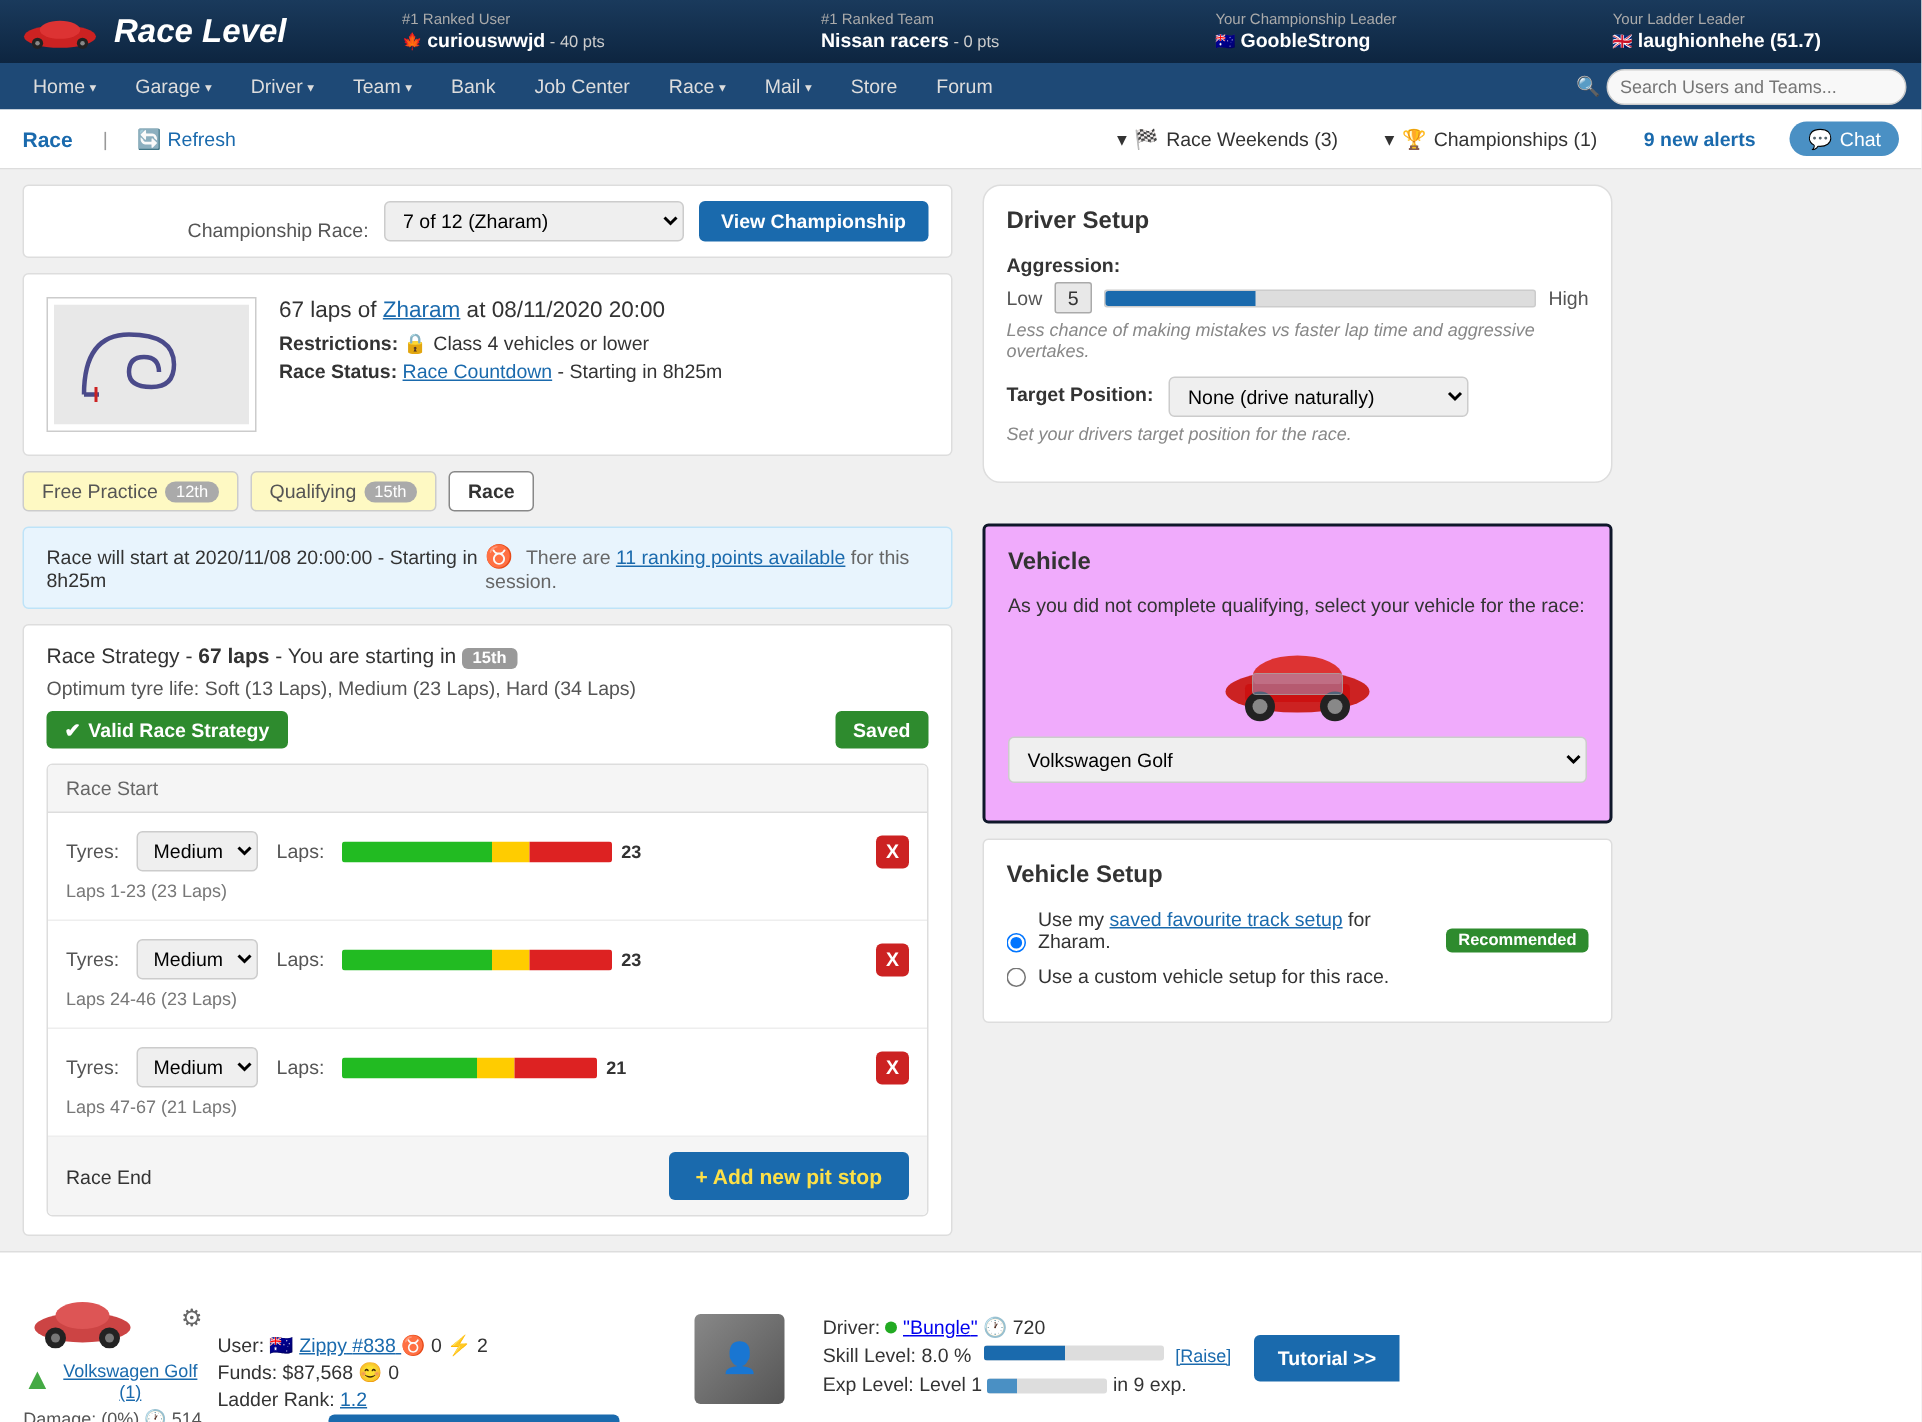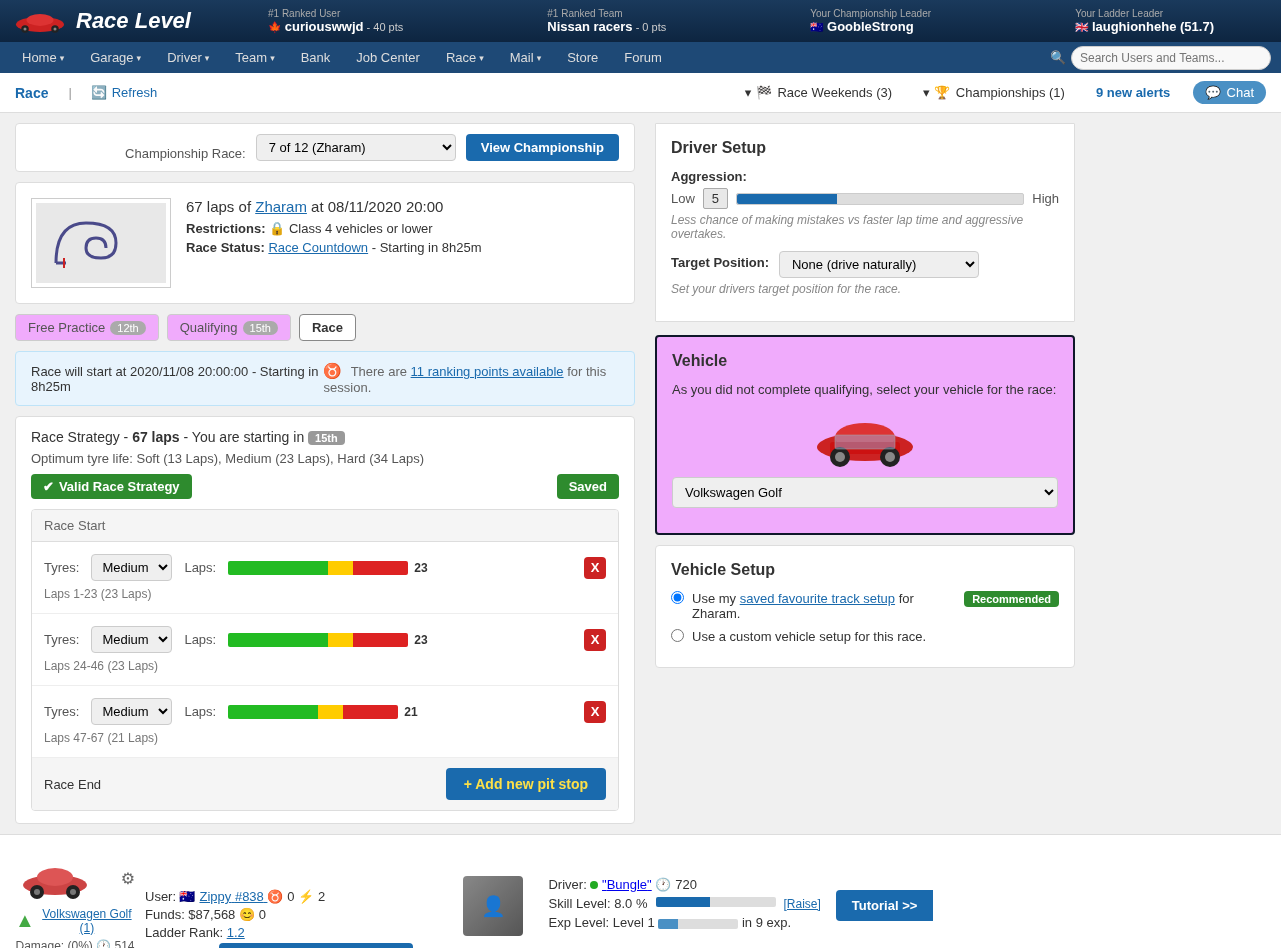--- a/index.html
+++ b/index.html
@@ -184,21 +184,21 @@
       display: flex;
       gap: 8px;
       margin-bottom: 10px;
     }
     .session-tab {
       border: 1px solid #ccc;
       border-radius: 4px;
       padding: 5px 12px;
       cursor: pointer;
       font-size: 13px;
-      background: #f0abfc;
+      background: #fef9c3;
       color: #555;
       display: flex;
       align-items: center;
       gap: 5px;
     }
     .session-tab.active {
       background: white;
       border-color: #888;
       color: #333;
       font-weight: bold;
@@ -364,23 +364,23 @@
 
     
     .right-panel {
       width: 420px;
       margin-left: 20px;
       flex-shrink: 0;
     }
     .driver-setup-box {
       background: white;
       border: 1px solid #ddd;
-      border-radius: 1px;
+      border-radius: 12px;
       padding: 15px;
-      margin-bottom: 13px;
+      margin-bottom: 27px;
     }
     .section-title { font-size: 16px; font-weight: bold; margin-bottom: 12px; }
     .setup-row { margin-bottom: 10px; }
     .setup-label { font-weight: bold; font-size: 13px; margin-bottom: 4px; }
     .aggression-row {
       display: flex;
       align-items: center;
       gap: 8px;
     }
     .low-label { font-size: 13px; color: #555; }
@@ -434,21 +434,21 @@
 
     
     .vehicle-setup-box {
       background: white;
       border: 1px solid #ddd;
       border-radius: 4px;
       padding: 15px;
     }
     .radio-row {
       display: flex;
-      align-items: flex-start;
+      align-items: flex-end;
       gap: 8px;
       margin-bottom: 8px;
     }
     .radio-row input { cursor: pointer; }
     .radio-row label { font-size: 13px; cursor: pointer; }
     .radio-row a { color: #1a6aad; }
     .recommended-badge {
       background: #2e8b2e;
       color: white;
       border-radius: 4px;

